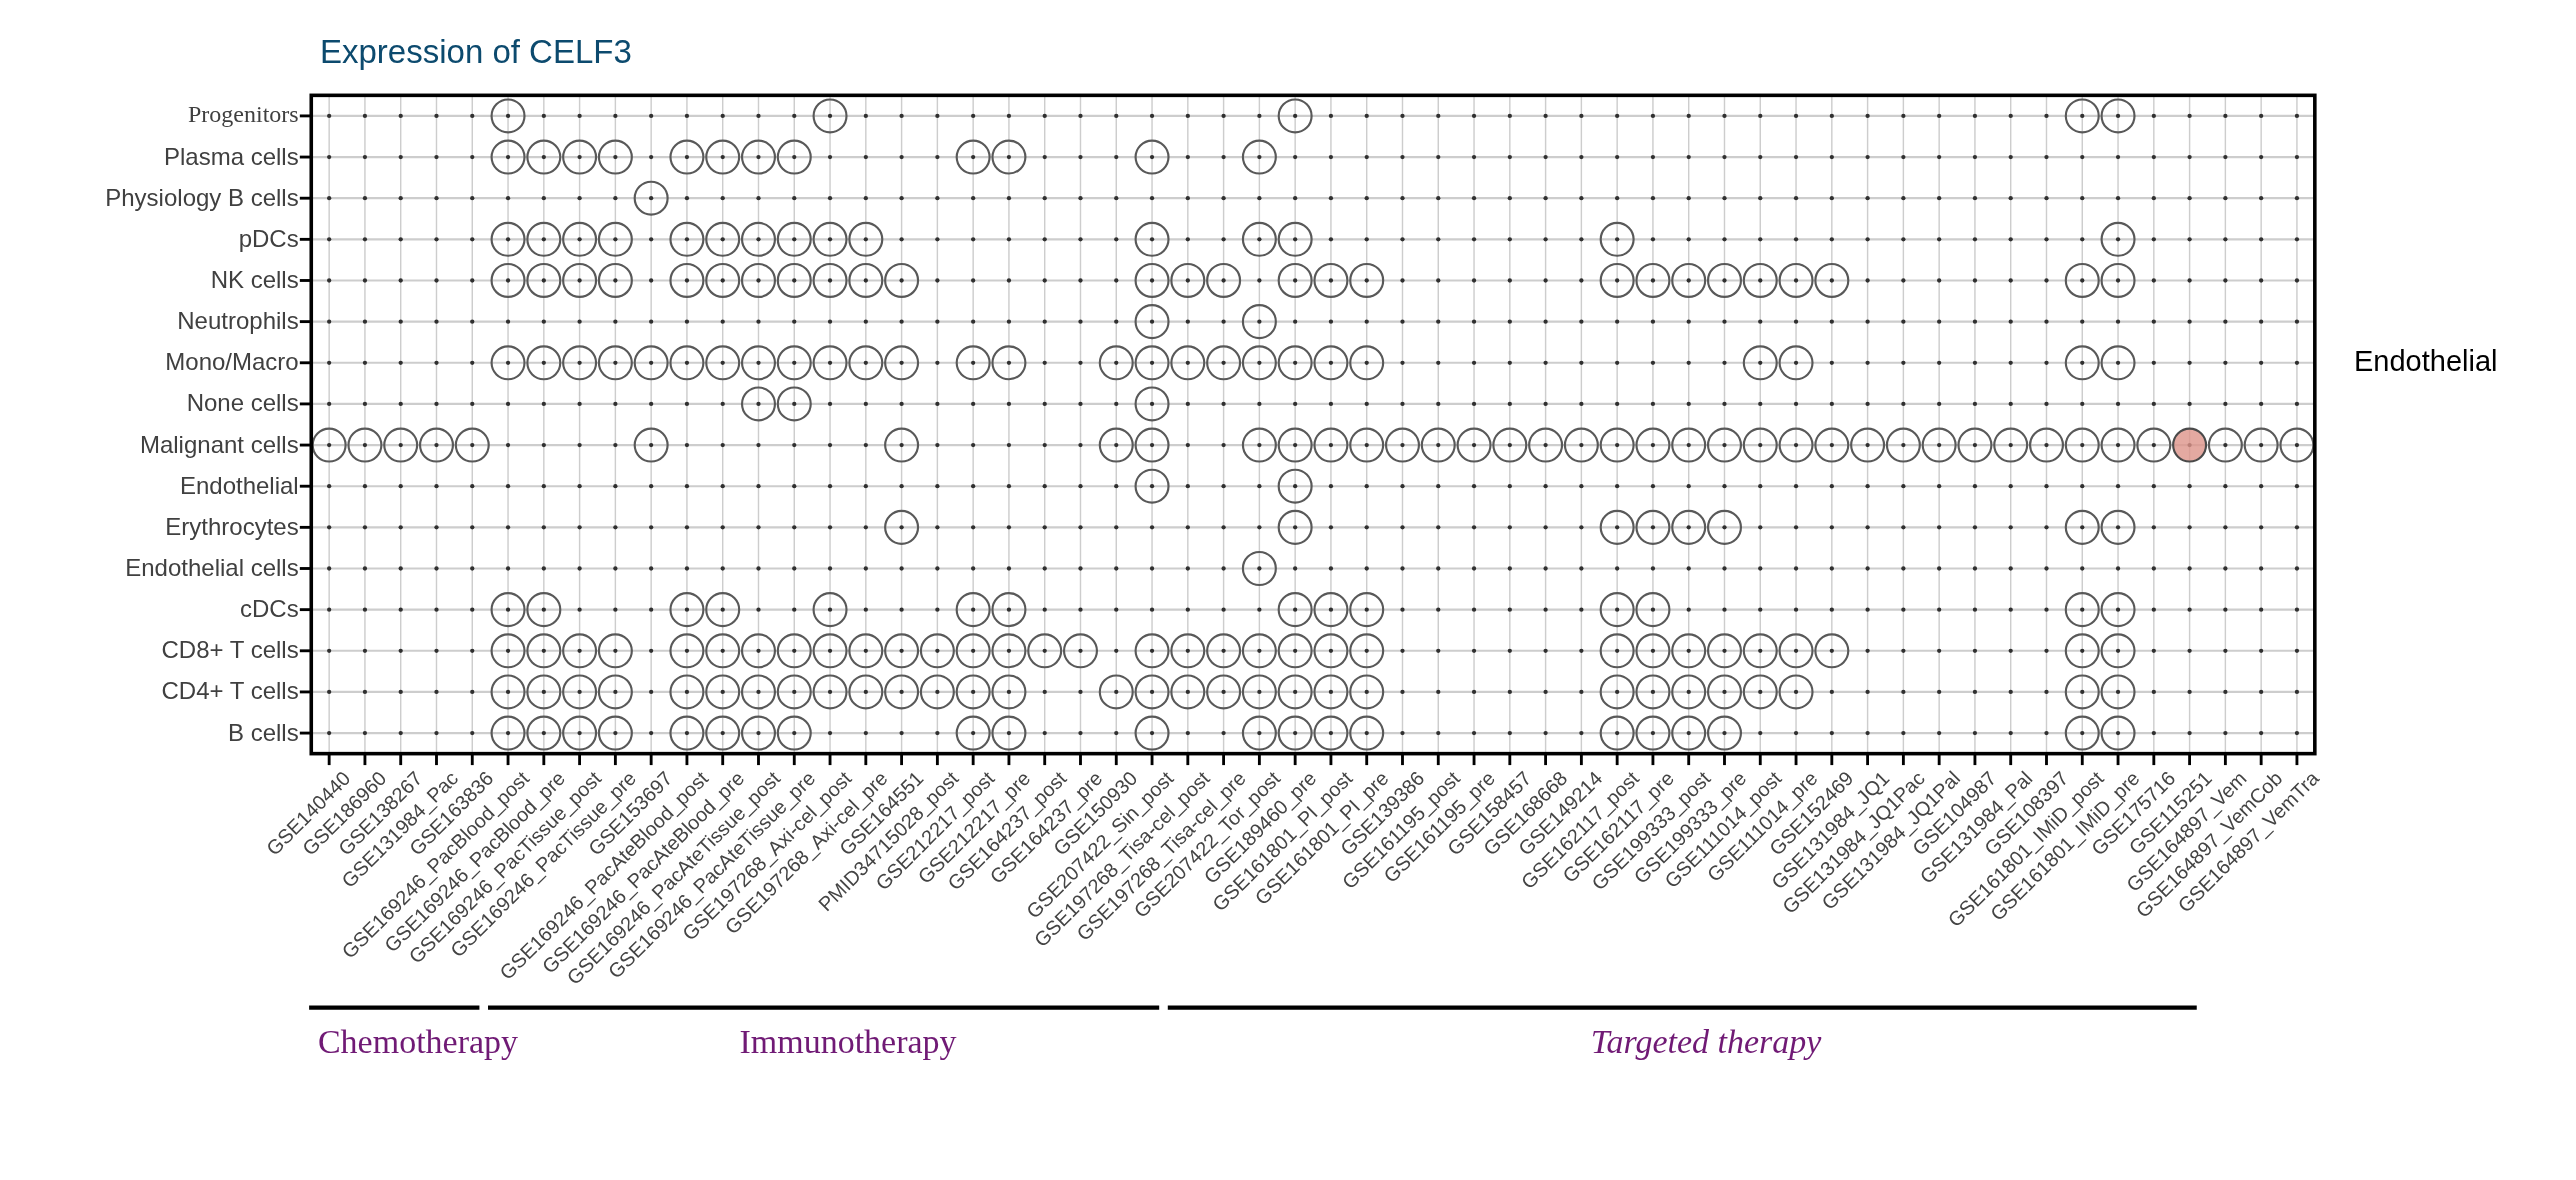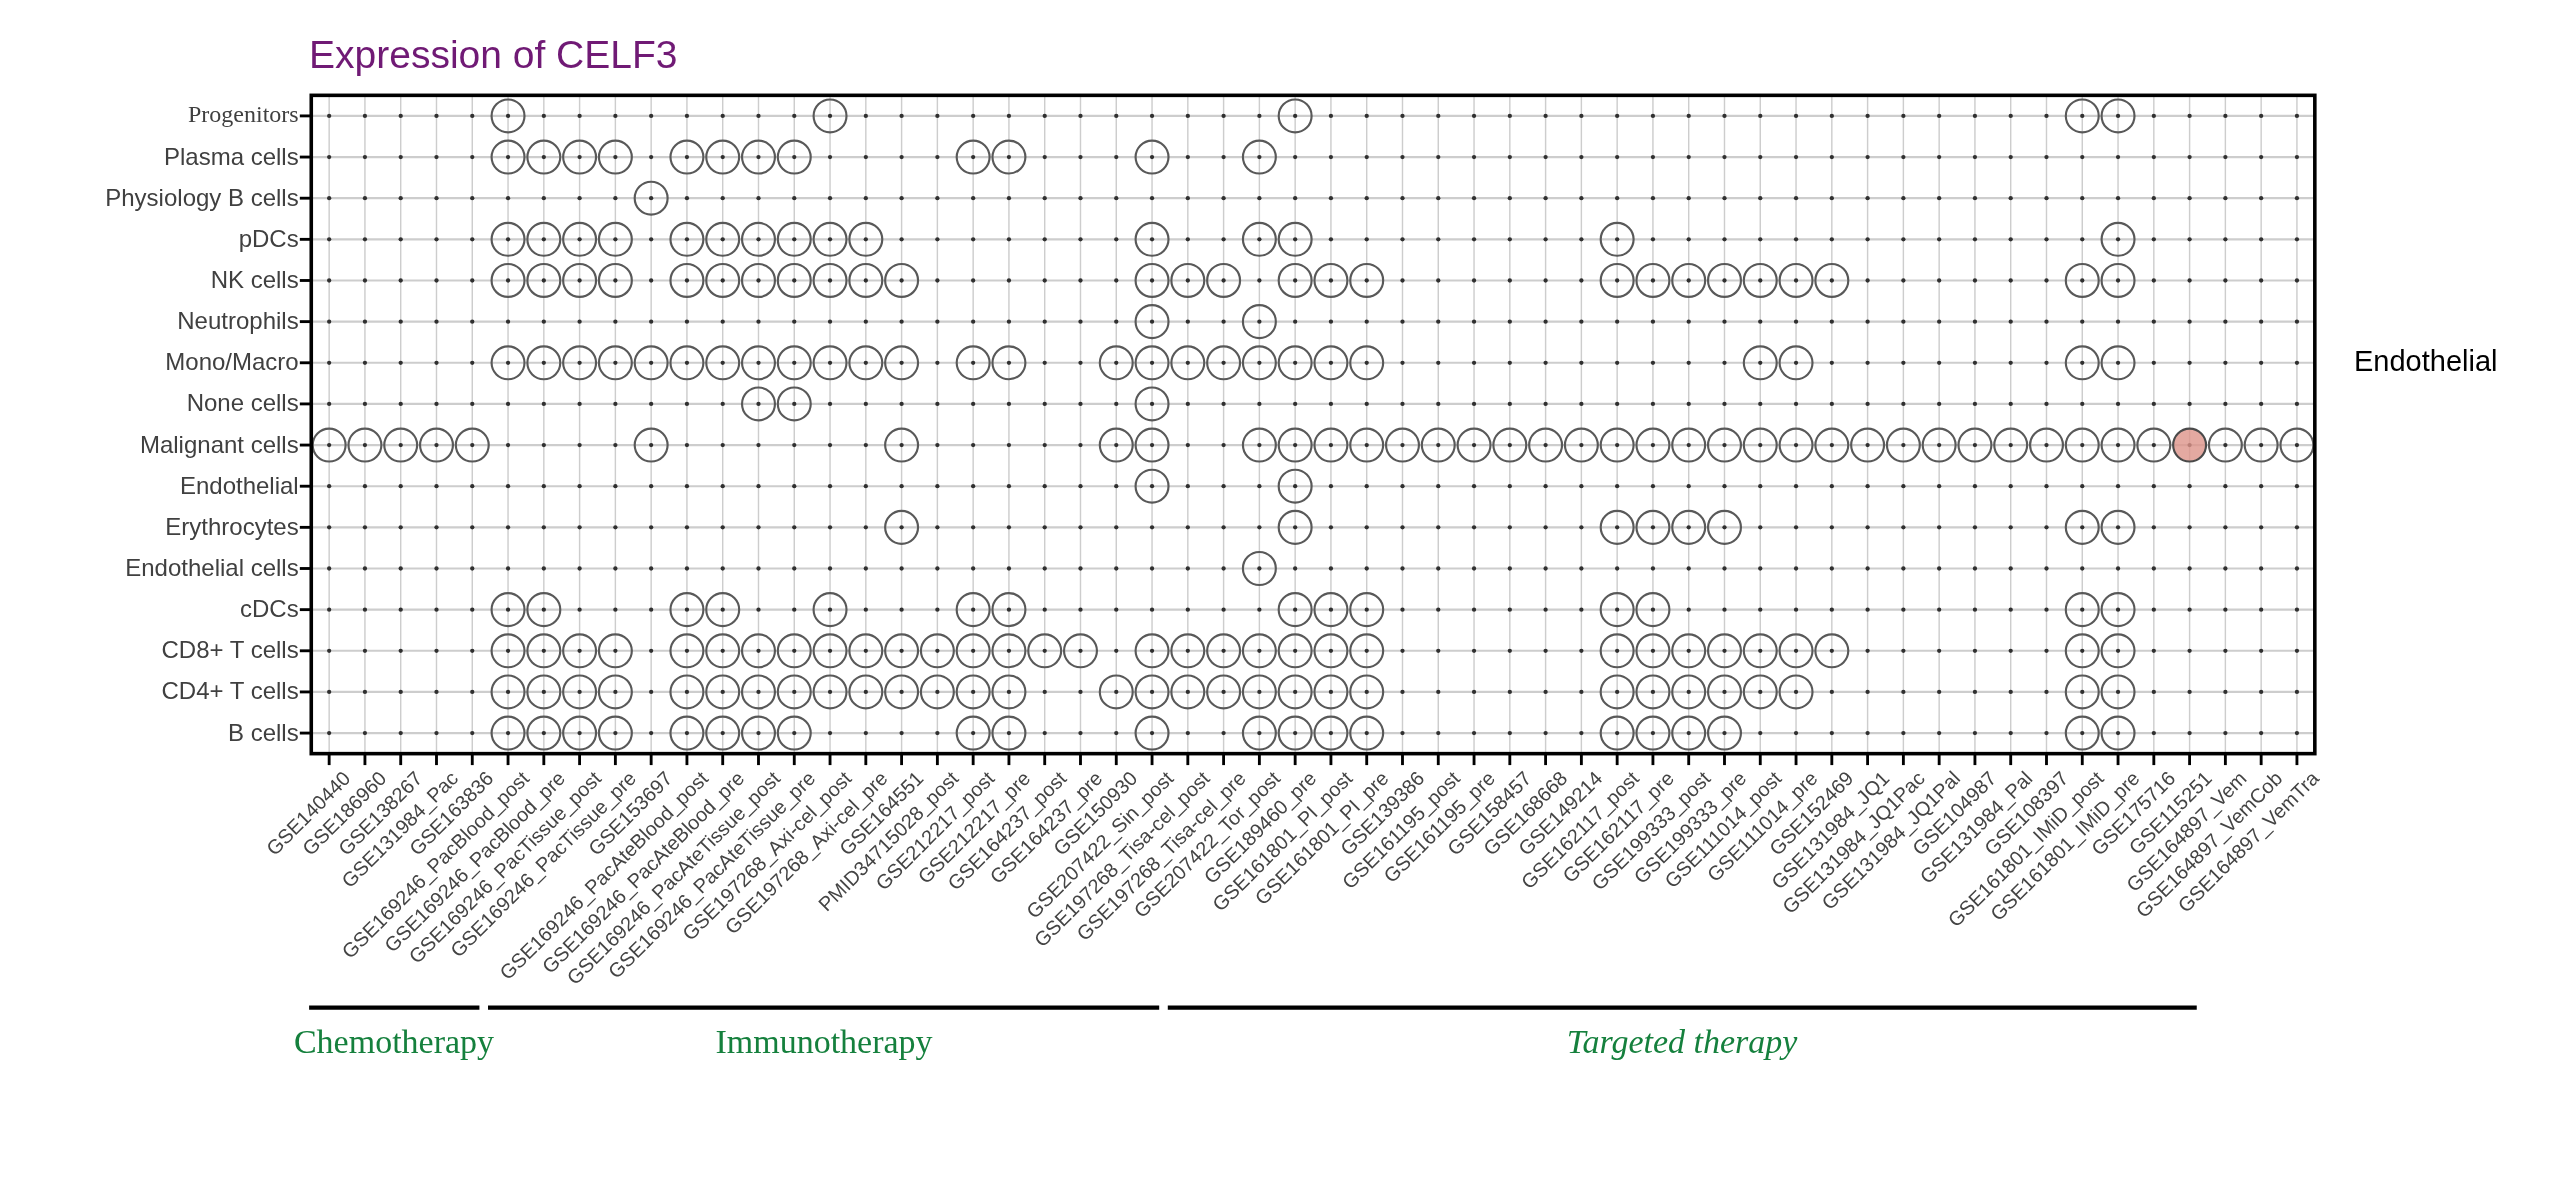--- a/index.html
+++ b/index.html
@@ -1,24 +1,24 @@
 <!DOCTYPE html>
 <html style="font-size:11.4px"><head>
 <meta charset="utf-8">
 <style>
   html,body{margin:0;padding:0;background:#ffffff;}
   #stage{position:relative;width:2576px;height:1181px;background:#ffffff;overflow:hidden;
          font-family:"Liberation Sans", sans-serif;}
-  #plot-title{position:absolute;left:309px;top:33px;font-size:39px;color:#701a75;}
+  #plot-title{position:absolute;left:320px;top:33px;font-size:33px;color:#0c4a6e;}
   #chart-svg{position:absolute;left:0;top:0;}
   .x-lab{position:absolute;font-size:20px;color:#444444;white-space:nowrap;
          transform:rotate(-45deg);transform-origin:top right;}
   .y-lab{position:absolute;font-size:24px;color:#404040;text-align:right;width:293px;}
-  .grp-lab{position:absolute;font-family:"Liberation Serif", serif;font-size:34px;color:#15803d;
-           text-align:right;transform:translateX(-50%);}
+  .grp-lab{position:absolute;font-family:"Liberation Serif", serif;font-size:34px;color:#701a75;
+           text-align:right;transform:translateX(-50%);margin-left:24px;}
   #legend{position:absolute;left:2354px;top:345px;}
   #legend-title{font-size:29px;color:#000;margin-bottom:20px;}
   .leg-row{display:flex;align-items:center;height:59px;}
   .leg-key{width:60px;height:59px;background:#efefef;display:flex;align-items:center;justify-content:center;}
   .leg-glyph{border-radius:50%;box-sizing:border-box;}
   .leg-txt{font-size:26.5px;color:#000;margin-left:21.5px;}
 </style>
 </head>
 <body>
 

